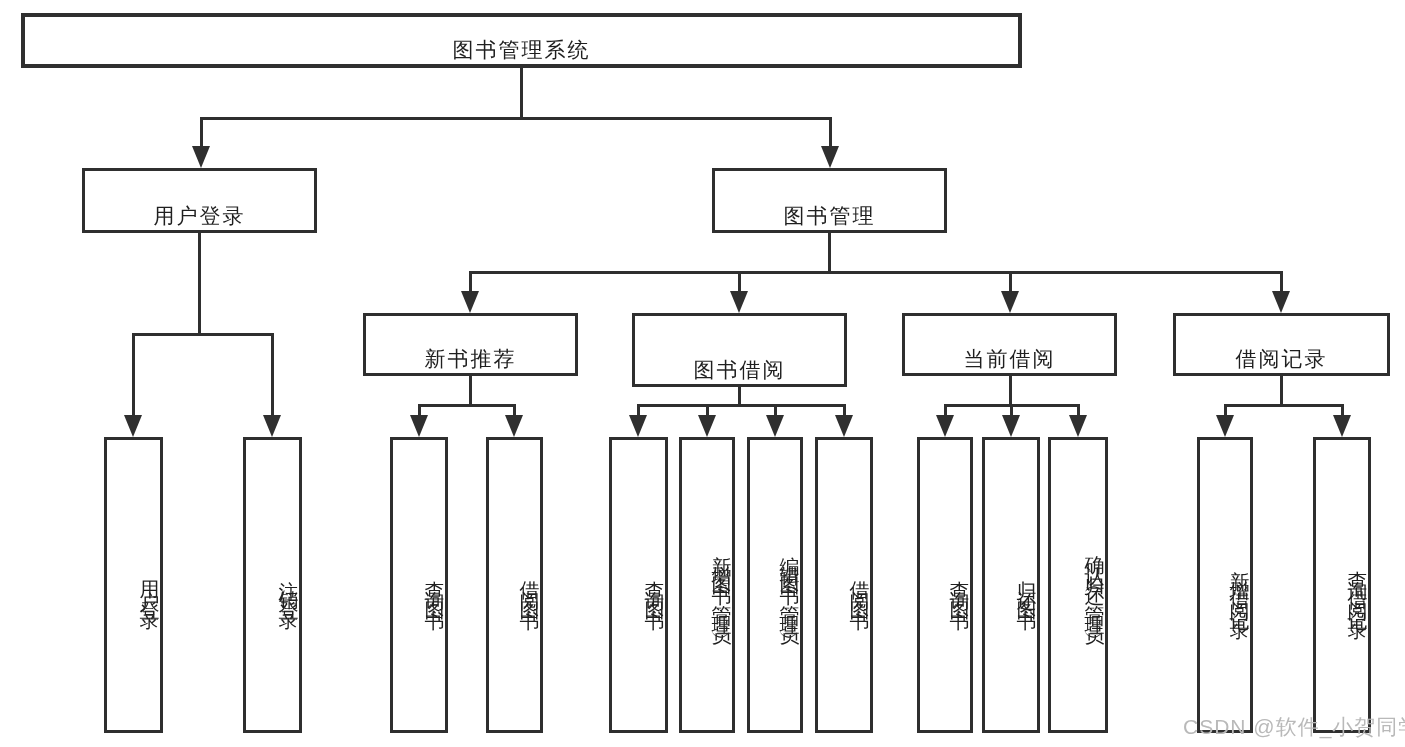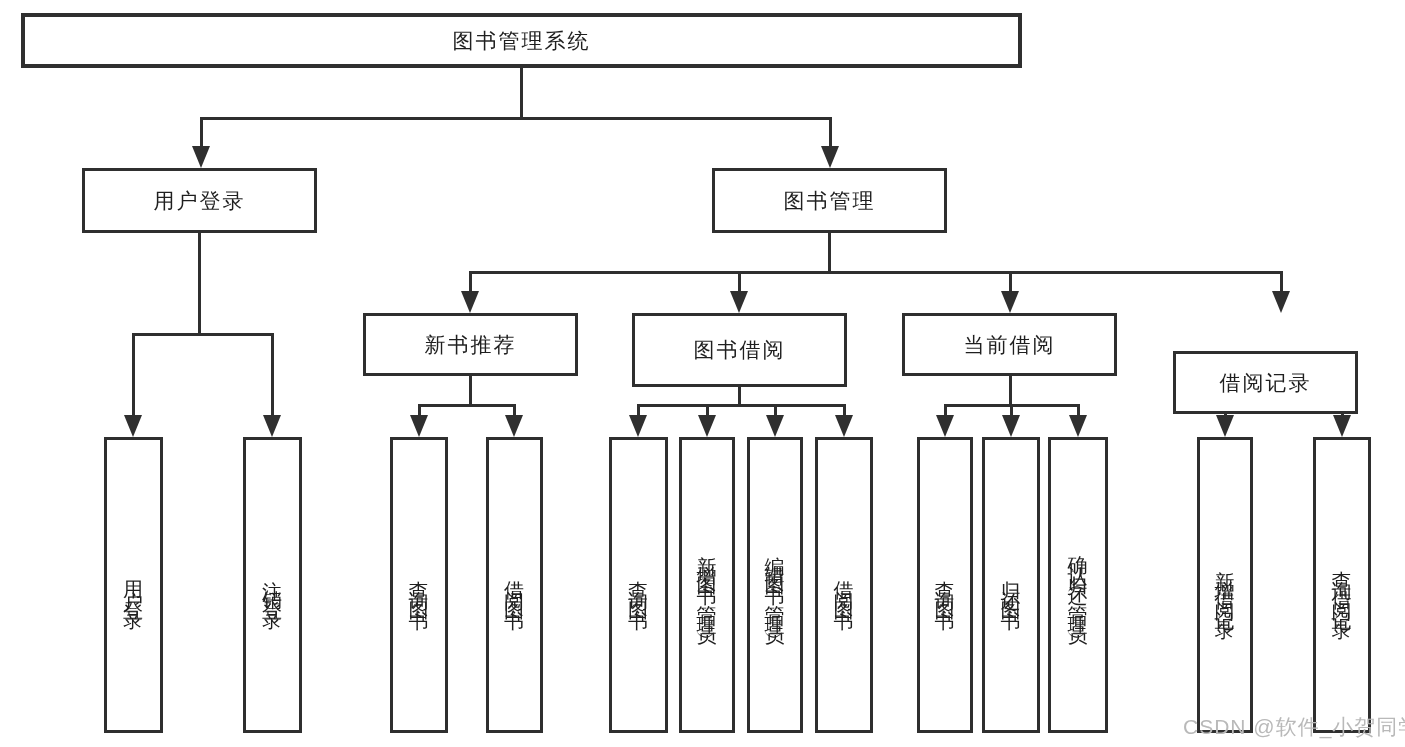--- a/index.html
+++ b/index.html
@@ -15,21 +15,21 @@
     font-family: "Liberation Sans", "DejaVu Sans", sans-serif;
     overflow: hidden;
   }
   .box {
     position: absolute;
     box-sizing: border-box;
     background: var(--box-background, #ffffff);
     border: 3px solid var(--line, #2f2f2f);
     color: var(--text, #1f1f1f);
     display: flex;
-    align-items: center;
+    align-items: flex-end;
     justify-content: center;
     z-index: 2;
   }
   .box.root { border-width: 4px; }
   .hbox {
     font-size: 21px;
     letter-spacing: 2px;
     white-space: nowrap;
   }
   .vbox {
@@ -87,21 +87,21 @@
 
   <div class="box hbox" style="left:363px;top:313px;width:215px;height:63px;">
     <span>新书推荐</span>
   </div>
   <div class="box hbox" style="left:632px;top:313px;width:215px;height:74px;">
     <span>图书借阅</span>
   </div>
   <div class="box hbox" style="left:902px;top:313px;width:215px;height:63px;">
     <span>当前借阅</span>
   </div>
-  <div class="box hbox" style="left:1173px;top:313px;width:185px;height:63px;margin-top:38px;">
+  <div class="box hbox" style="left:1173px;top:313px;width:217px;height:63px;">
     <span>借阅记录</span>
   </div>
 
   <div class="box vbox" style="left:104px;top:437px;width:59px;height:296px;">
     <span>用户登录</span>
   </div>
   <div class="box vbox" style="left:243px;top:437px;width:59px;height:296px;">
     <span>注销登录</span>
   </div>
 

